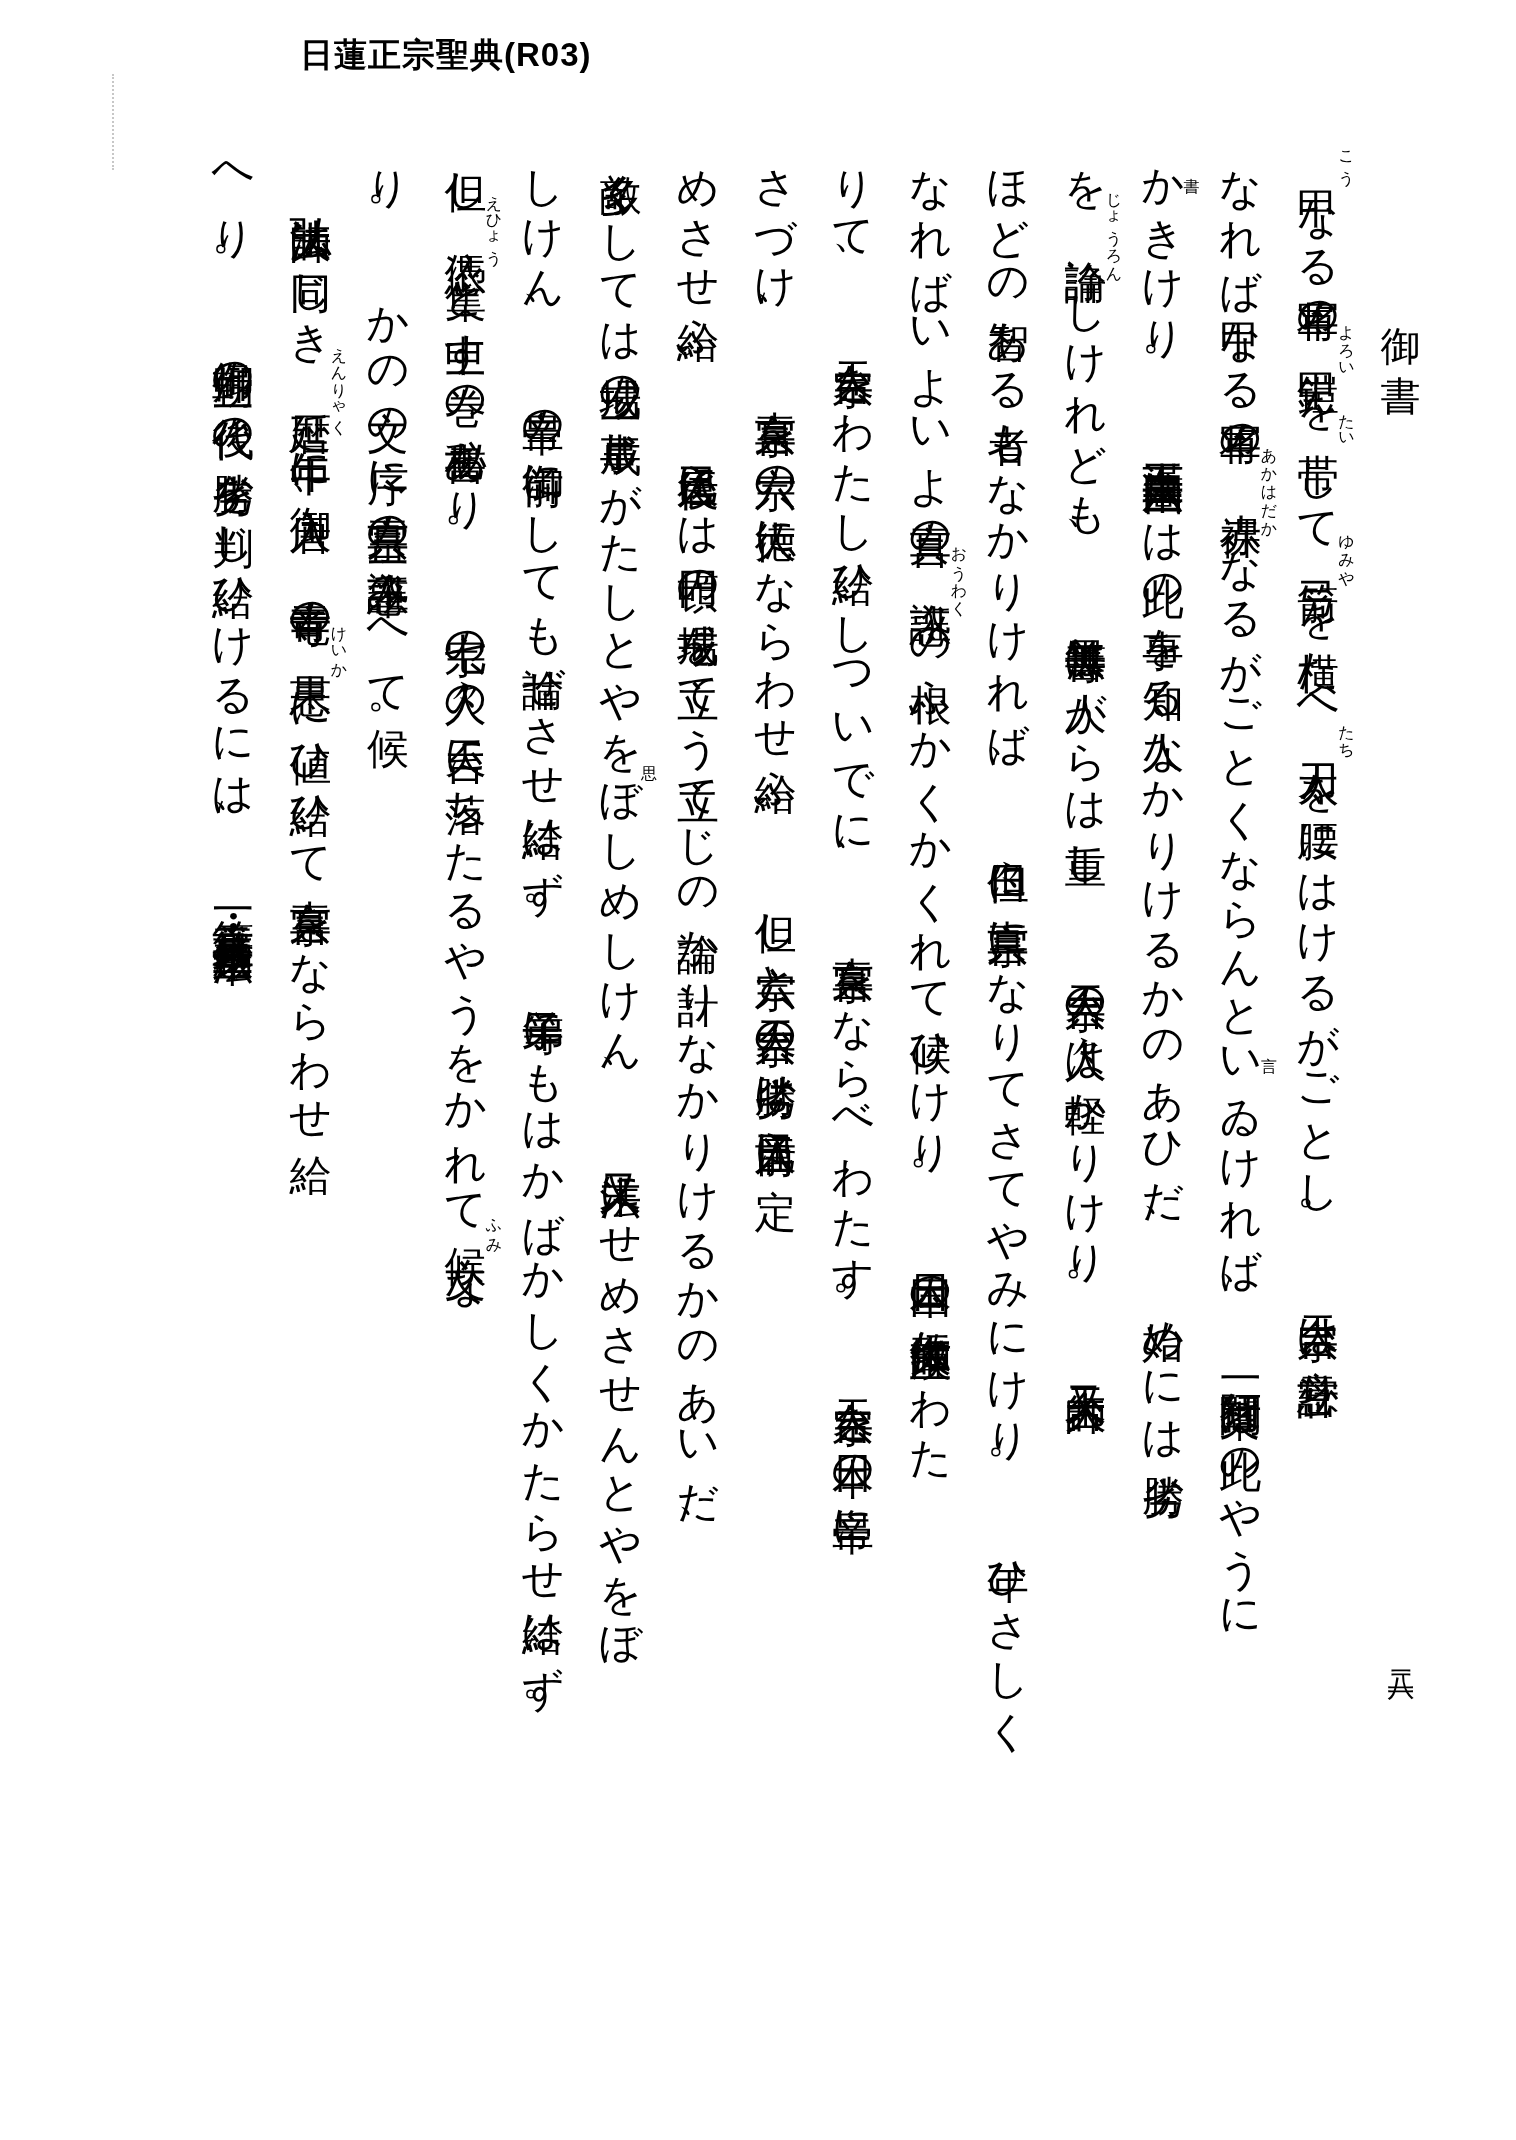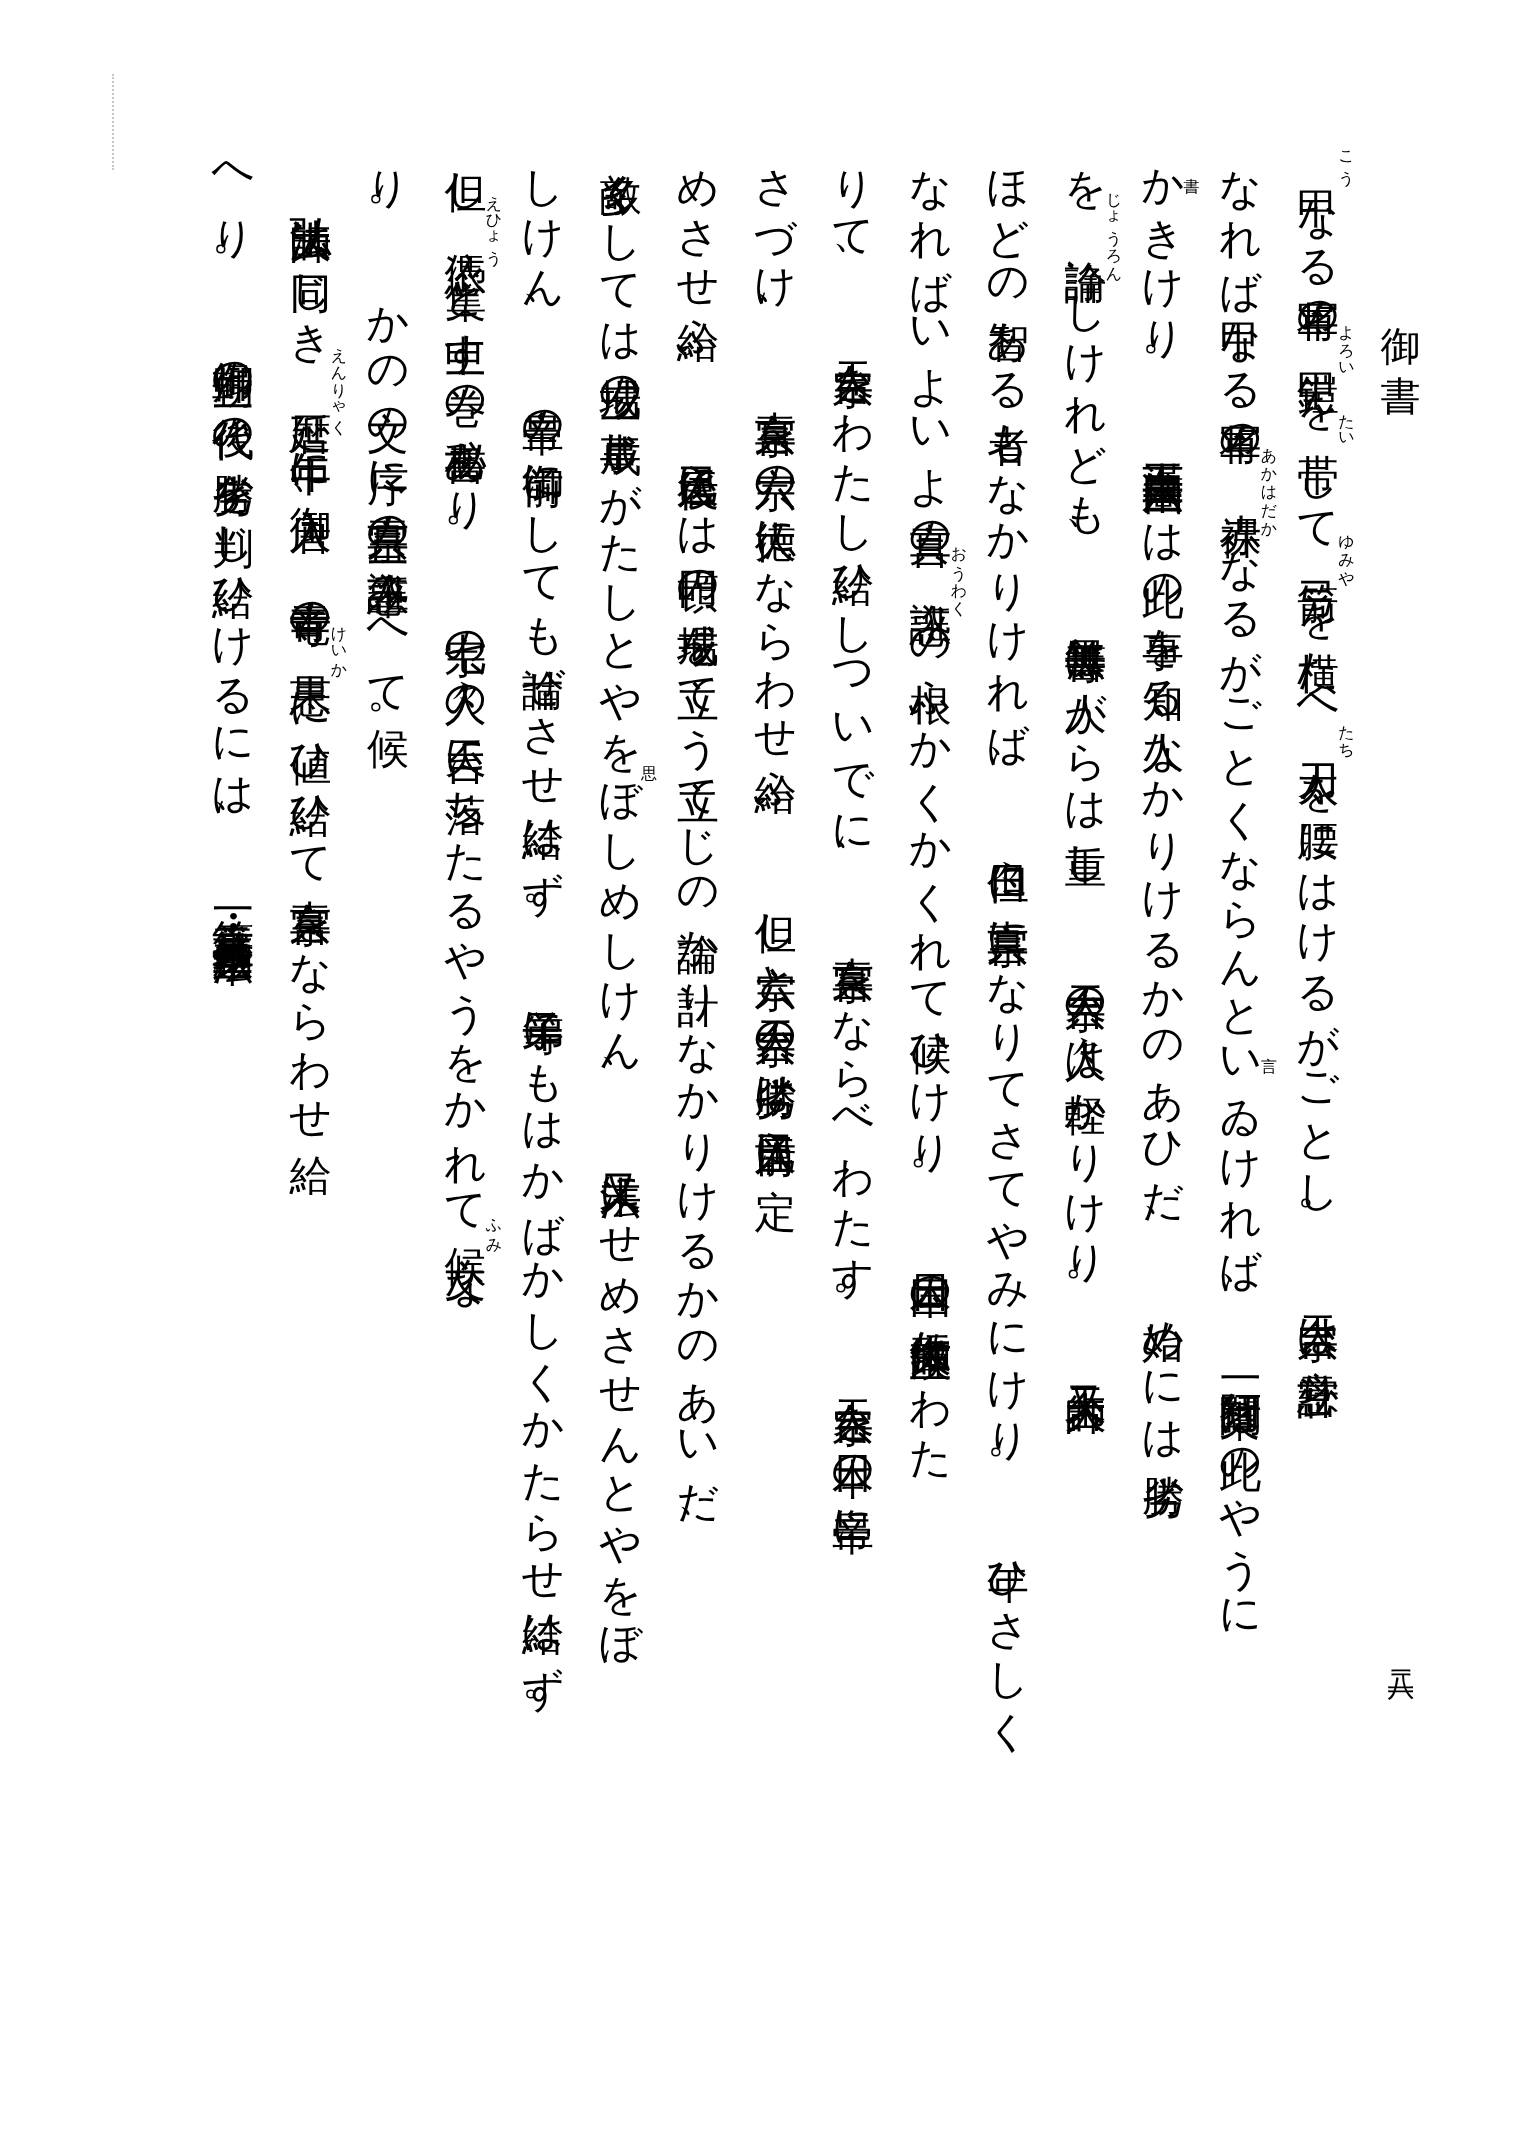--- a/index.html
+++ b/index.html
@@ -88,20 +88,21 @@
     letter-spacing: 0;
     text-align: center;
     font-weight: normal;
   }
 </style>
 </head>
 <body>
 
 <div id="page">
 
+  <div class="edition-header">日蓮正宗聖典(R03)</div>
 
   <div class="margin-artifact"></div>
 
   <div class="running-title">御　書</div>
 
   <div class="page-number">二八二</div>
 
   <div class="text-block">
       <div class="text-column" style="left: 1278px;"><ruby>甲<rt>こう</rt></ruby>なる将軍の<ruby>甲鎧<rt>よろい</rt></ruby>を<ruby>帯<rt>たい</rt></ruby>して<ruby>弓箭<rt>ゆみや</rt></ruby>を横たへ<ruby>太刀<rt>たち</rt></ruby>を腰にはけるがごとし。　天台宗は意密計り</div>
       <div class="text-column" style="left: 1200.5px;">なれば甲なる将軍の<ruby>赤裸<rt>あかはだか</rt></ruby>なるがごとくならんと<ruby>い<rt>言</rt></ruby>ゐければ、　一行阿闍梨は此のやうに</div>

